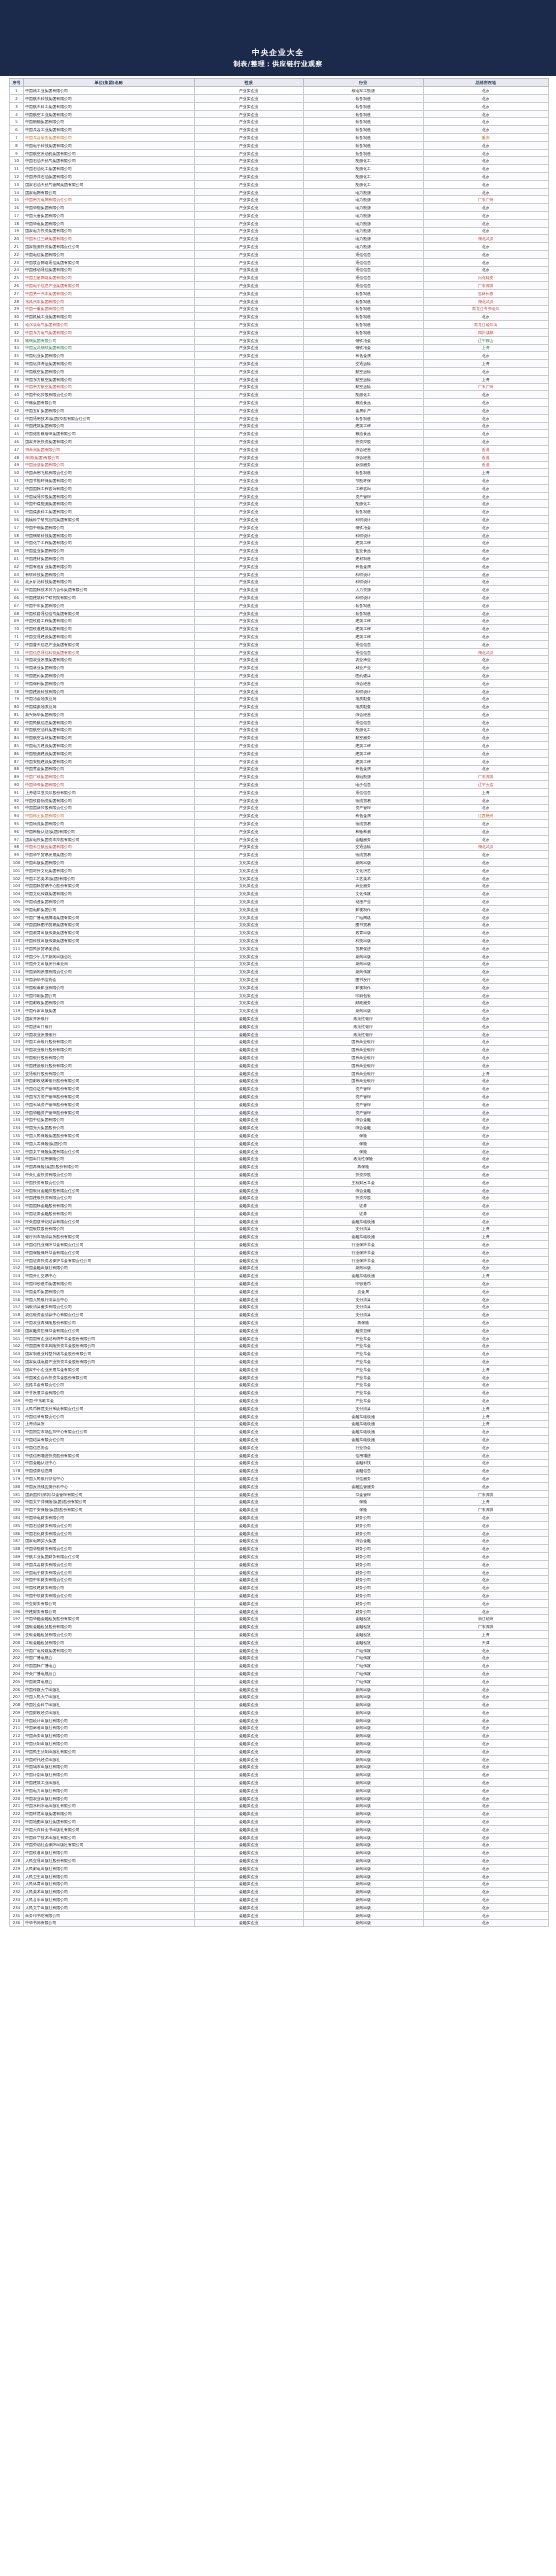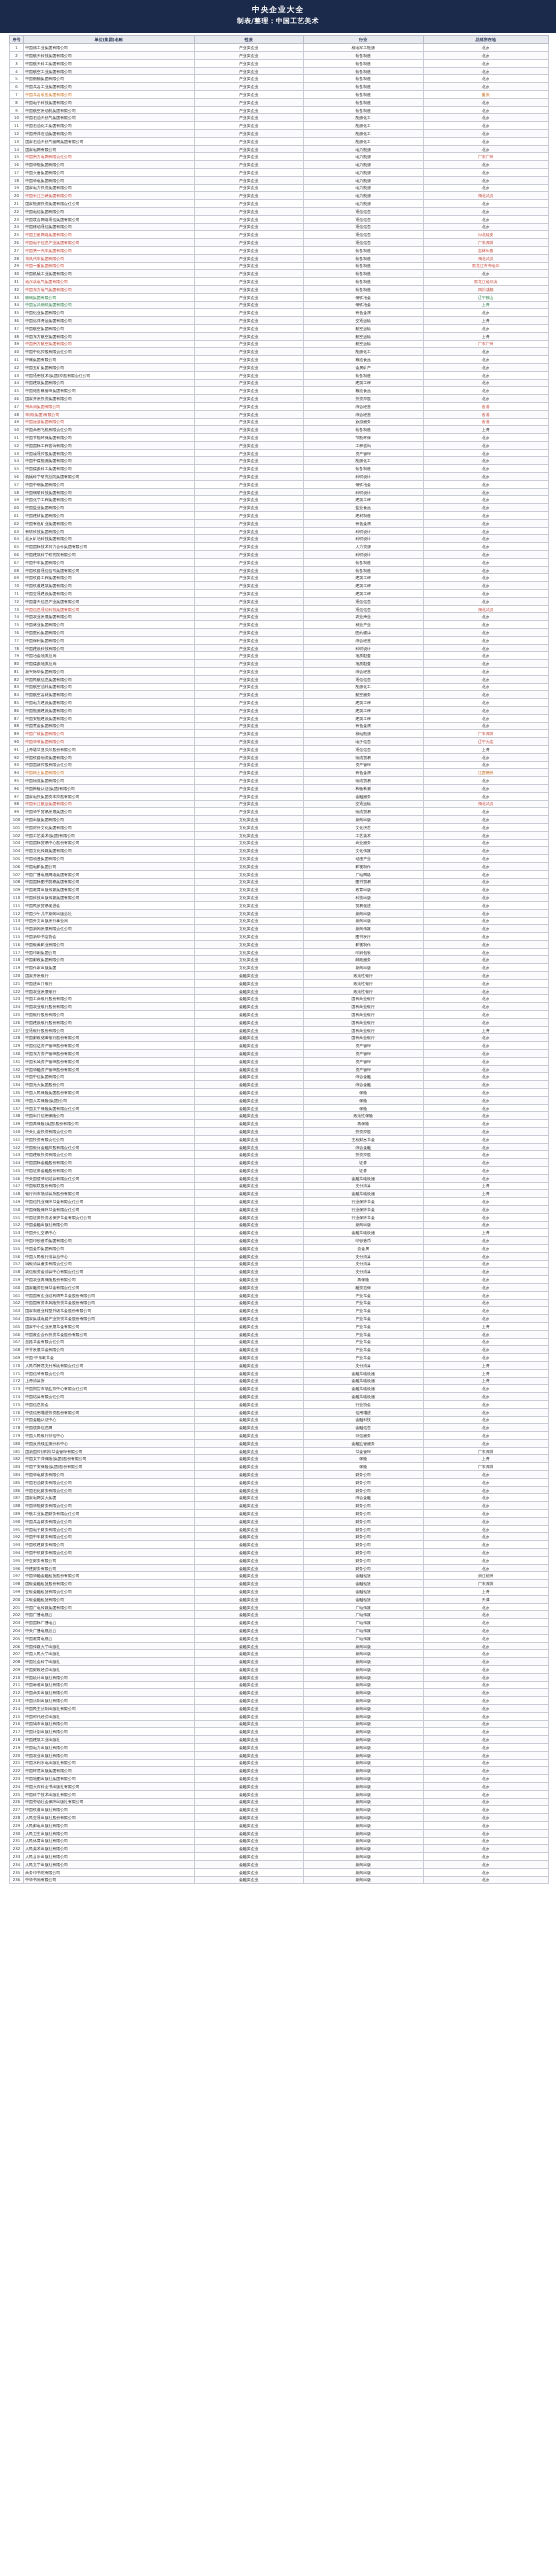--- a/index.html
+++ b/index.html
@@ -1,19 +1,19 @@
 <!DOCTYPE html>
 <html style="font-size:8.2px"><head>
 <meta charset="utf-8">
 <style>
   html,body{margin:0;padding:0;background:#ffffff;}
   body{font-family:"DejaVu Sans","Liberation Sans",sans-serif;}
   .page{width:556px;min-height:3153px;position:relative;background:#fff;}
   .header{background:#1b2a4a;color:#fff;text-align:center;padding:5.2px 0 6.2px 0;}
-  .header .t1{font-size:7.7px;font-weight:bold;letter-spacing:1px;line-height:10.3px;}
+  .header .t1{font-size:7.7px;font-weight:bold;letter-spacing:1px;line-height:10.3px;margin-top:43px;}
   .header .t2{font-size:6.7px;font-weight:bold;letter-spacing:0.5px;line-height:10.3px;margin-top:1px;}
   table{border-collapse:collapse;width:538px;margin:2.1px 9.3px 0 9.3px;table-layout:fixed;}
   col.c0{width:13.4px;}
   col.c1{width:171px;}
   col.c2{width:109px;}
   col.c3{width:120px;}
   col.c4{width:125px;}
   th{background:#e8eaf0;border:0.5px solid #b9bec9;font-size:4.1px;font-weight:bold;color:#1b2a4a;height:7.2px;padding:0;text-align:center;}
   td{border:0.5px solid #c9ccd4;font-size:3.9px;color:#222;height:6.8px;padding:0 1.5px;white-space:nowrap;overflow:hidden;}
   td.num{text-align:center;color:#444;}
@@ -24,21 +24,21 @@
   .green{color:#1e7a3c;}
   .orange{color:#c96a12;}
 </style>
 </head>
 <body>
 
 <div class="page">
 
   <div class="header">
     <div class="t1">中央企业大全</div>
-    <div class="t2">制表/整理：中国工艺美术</div>
+    <div class="t2">制表/整理：供应链行业观察</div>
   </div>
 
   <table>
     <colgroup>
       <col class="c0">
         <col class="c1">
         <col class="c2">
         <col class="c3">
         <col class="c4">
     </colgroup>

